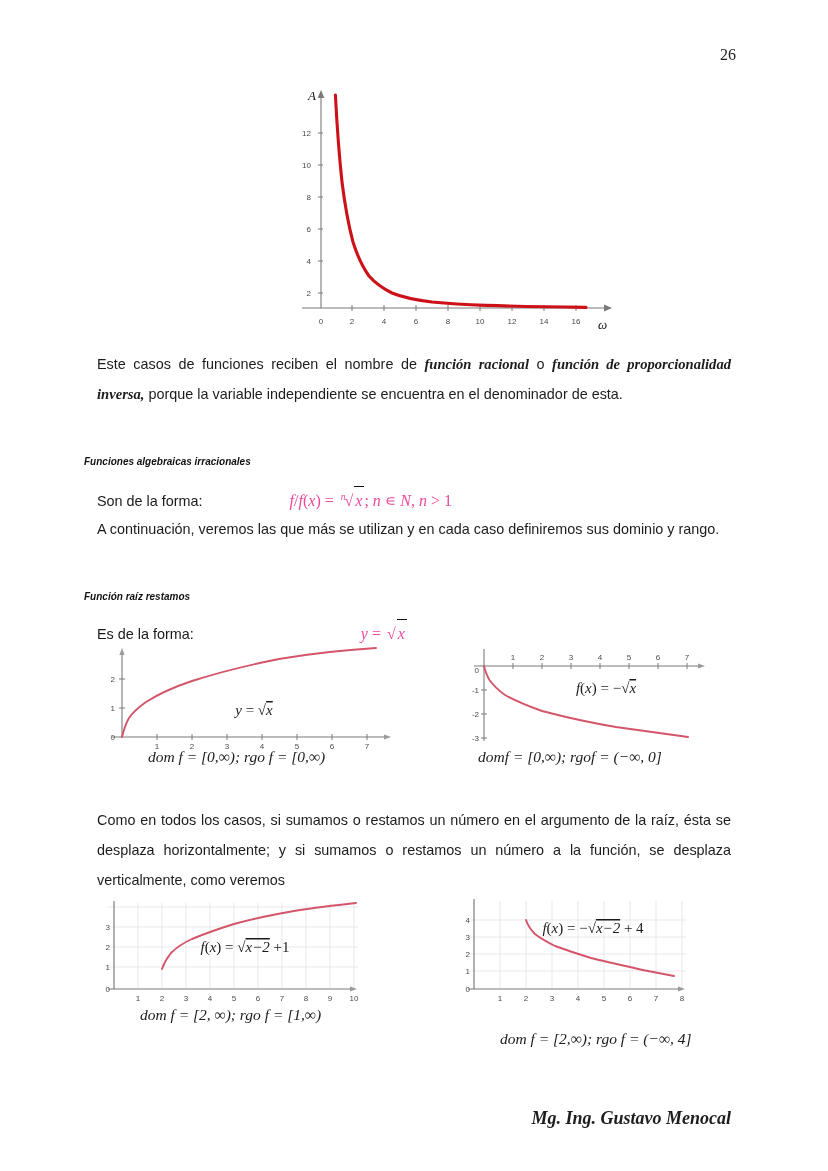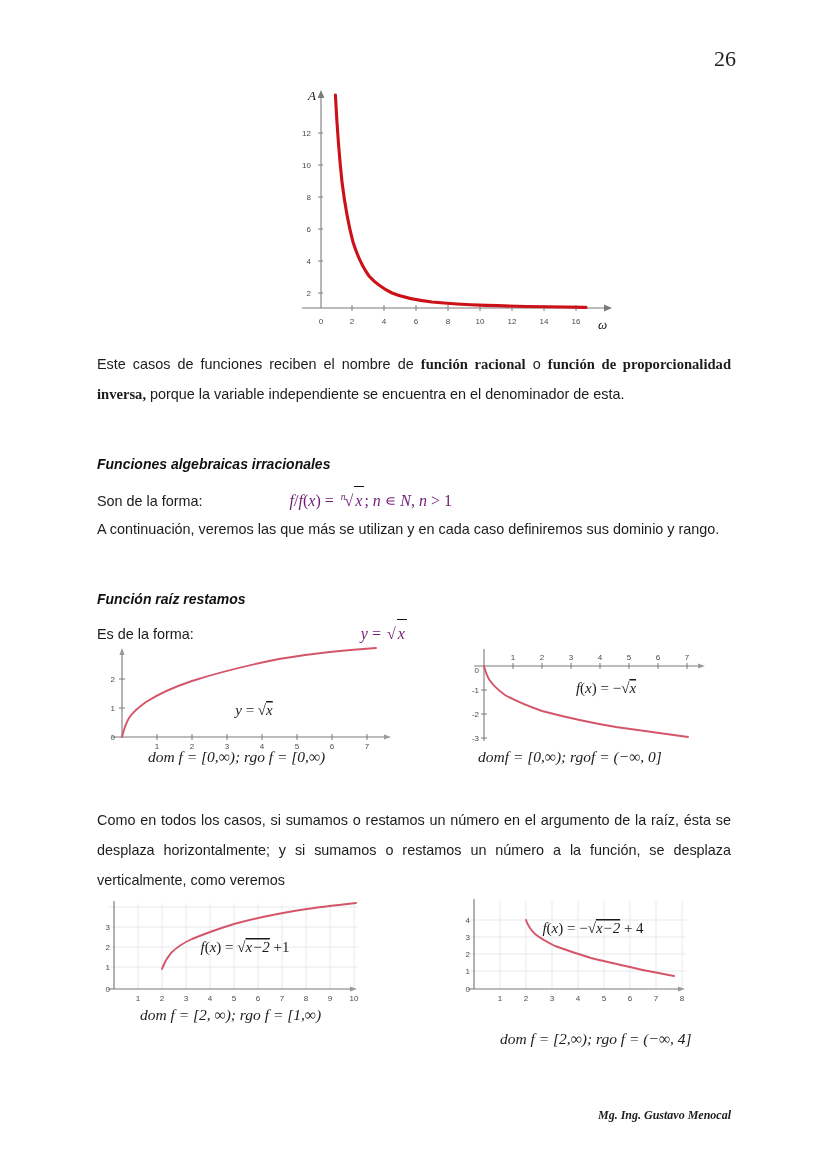--- a/index.html
+++ b/index.html
@@ -21,62 +21,63 @@
     inset: 0;
     background: #ffffff;
   }
 
   
   .page-number {
     position: absolute;
     top: 46px;
     right: 92px;
     font-family: "Liberation Serif", serif;
-    font-size: 22px;
+    font-size: 16px;
     color: #222;
   }
 
   
   .para {
     position: absolute;
     left: 97px;
     width: 634px;
     font-size: 14.4px;
     line-height: 30px;
     text-align: justify;
     color: #1c1c1c;
   }
 
   .em-serif {
     font-family: "Liberation Serif", serif;
+    font-style: italic;
     font-weight: bold;
     font-size: 14.6px;
   }
 
   .heading {
     position: absolute;
-    left: 97px;
-    font-size: 14px;
+    left: 84px;
+    font-size: 10px;
     font-weight: bold;
     font-style: italic;
     color: #111;
   }
 
   .formula-line {
     position: absolute;
     left: 97px;
     width: 640px;
     font-size: 14.4px;
     line-height: 28px;
   }
   .math {
     font-family: "Liberation Serif", serif;
     font-style: italic;
     font-size: 16px;
-    color: #701a75;
+    color: #ec4899;
     white-space: nowrap;
   }
   .math .up { font-style: normal; }
 
   .rad {
     display: inline-block;
     position: relative;
     padding-left: 2px;
   }
   .rad > .bar {
@@ -129,21 +130,21 @@
   .footer {
     position: absolute;
     left: 0;
     right: 0;
     top: 1108px;
     text-align: right;
     padding-right: 97px;
     font-family: "Liberation Serif", serif;
     font-style: italic;
     font-weight: bold;
-    font-size: 12px;
+    font-size: 18px;
     color: #1d1d1d;
   }
 
   svg { display: block; }
   .axis { stroke: #7a7a7a; stroke-width: 1.1; fill: none; }
   .tick { stroke: #7a7a7a; stroke-width: 1; }
   .ticklbl {
     font-family: "Liberation Sans", sans-serif;
     font-size: 8px;
     fill: #4a4a4a;

